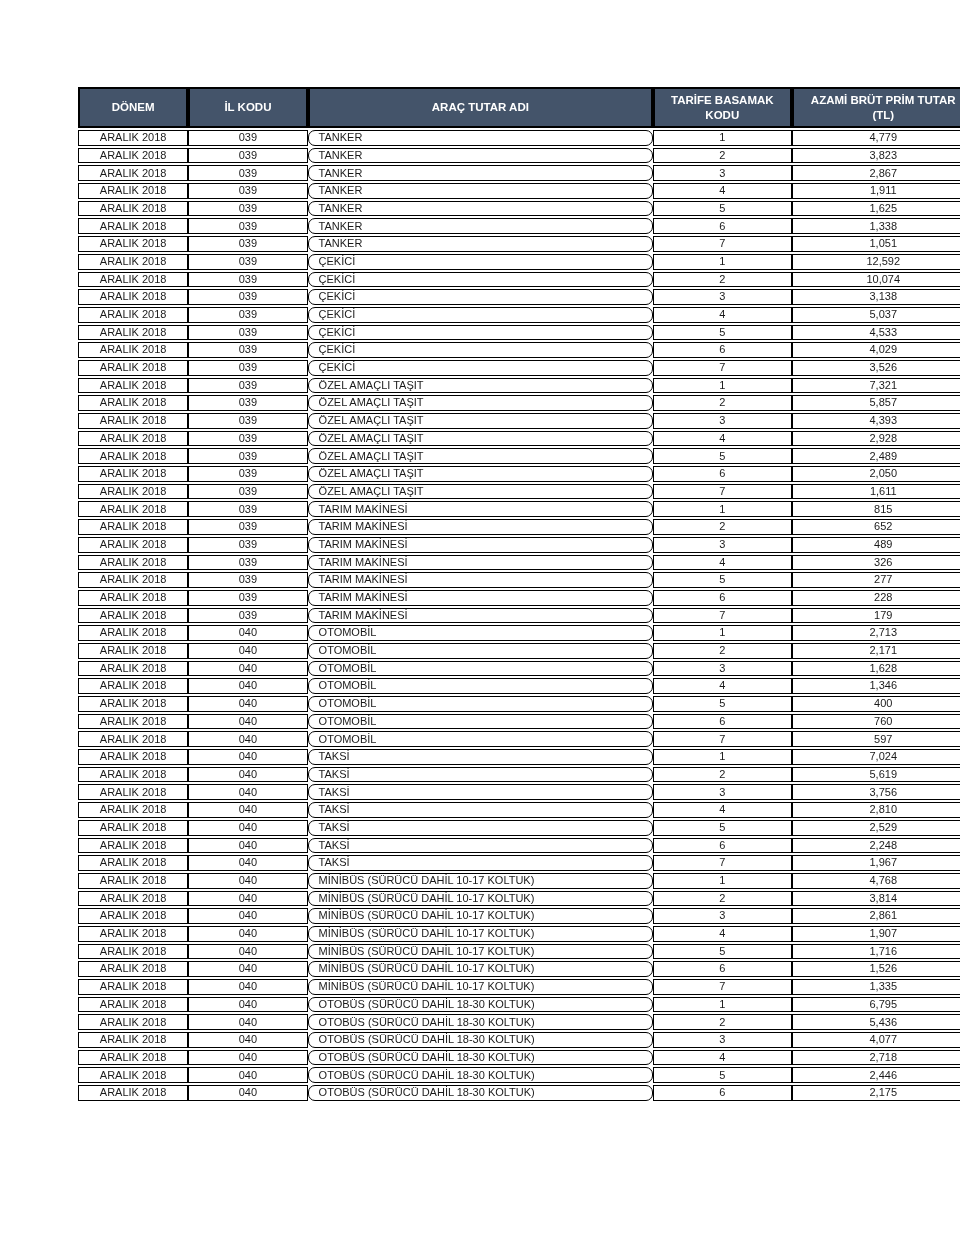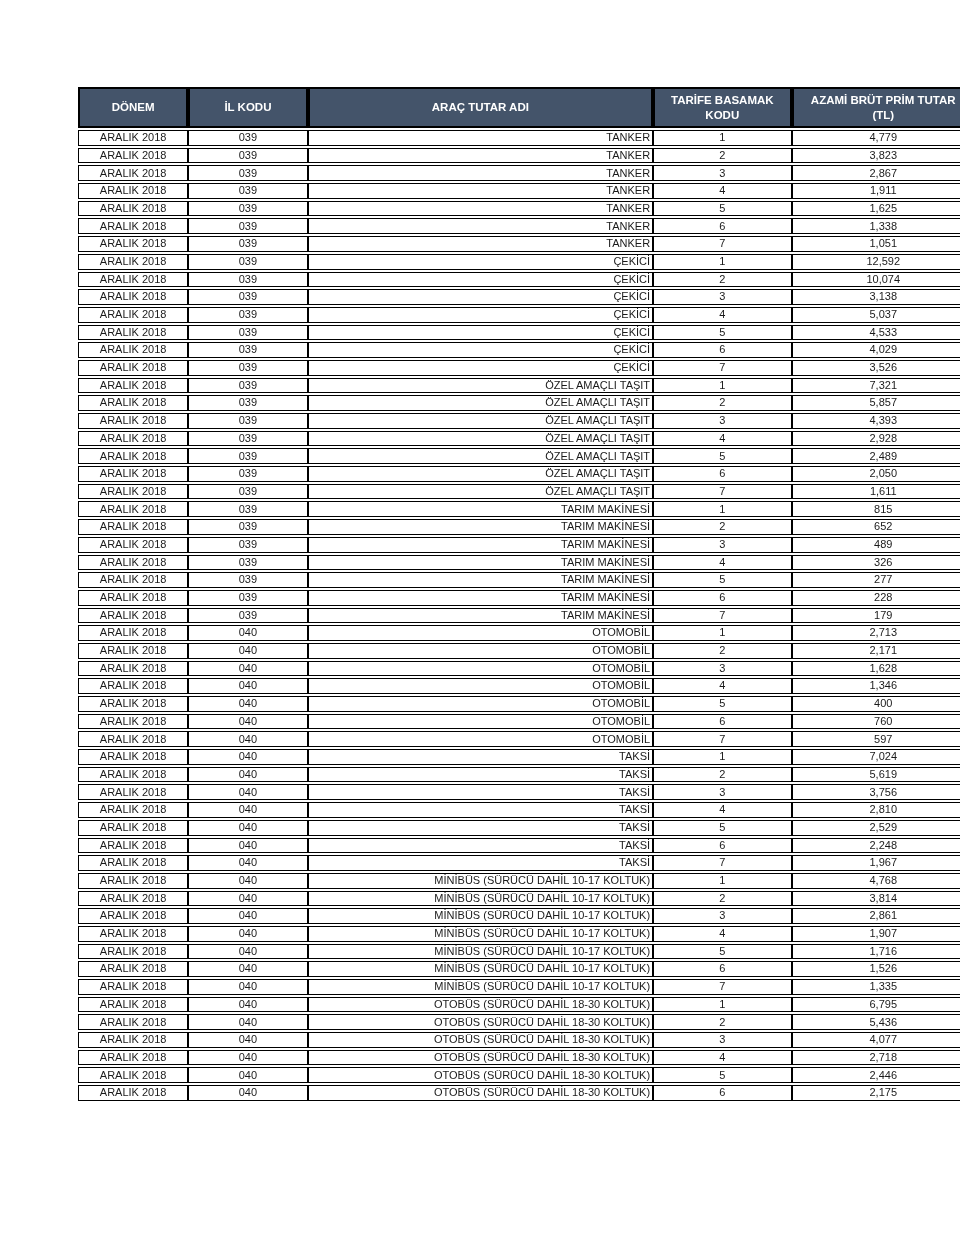--- a/index.html
+++ b/index.html
@@ -49,22 +49,23 @@
     line-height: 13.4px;
     padding: 0 2px;
     text-align: center;
     vertical-align: middle;
     white-space: nowrap;
     overflow: hidden;
     box-sizing: content-box;
     color: #1a1a1a;
   }
   table.tariff td.col2 {
-    text-align: right;
+    text-align: left;
     padding-left: 10px;
+    border-radius: 7px;
   }
   .hdr-line { display: block; }
 </style>
 </head>
 <body>
 
 <div class="page">
   <div class="table-wrap">
     <table class="tariff">
       <colgroup>

